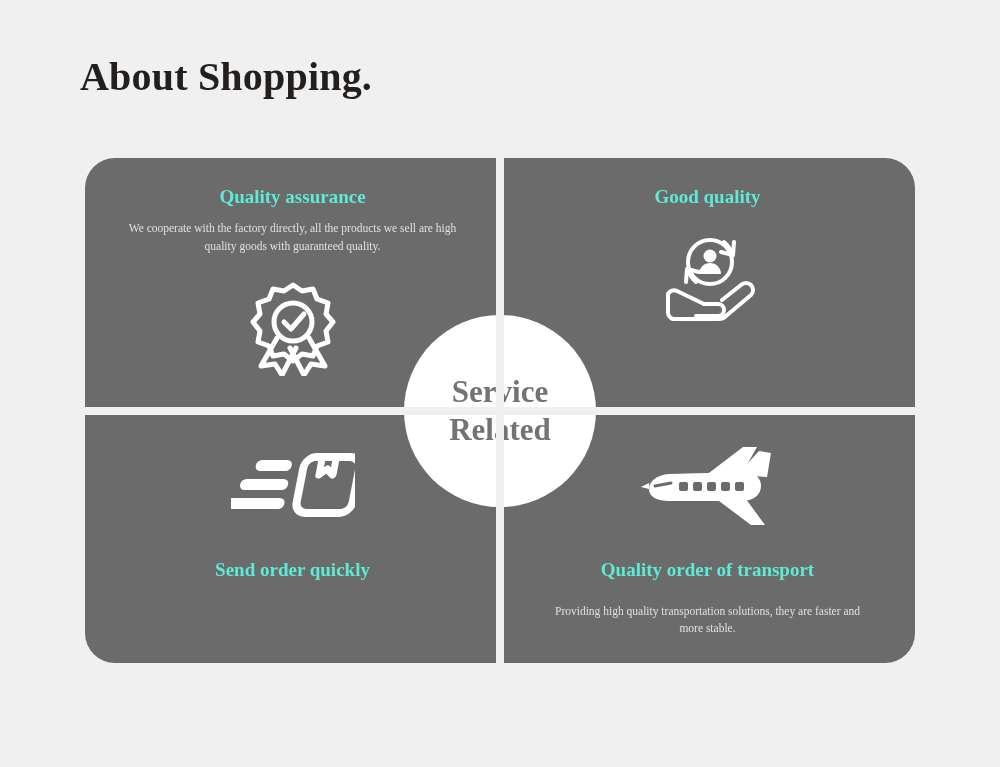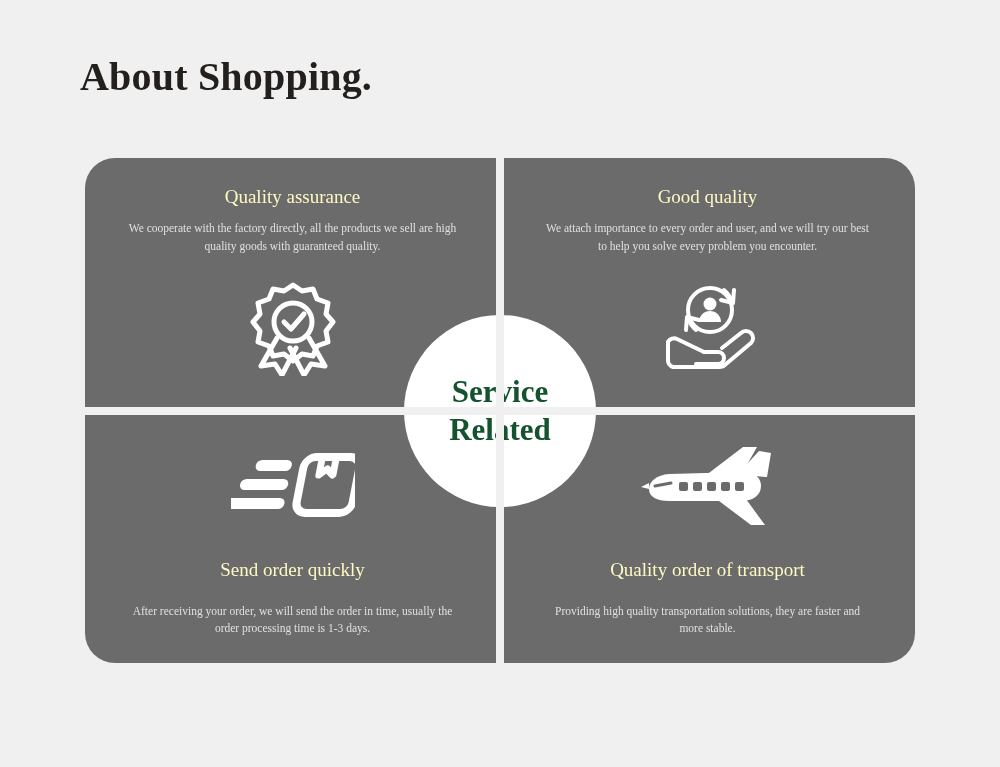--- a/index.html
+++ b/index.html
@@ -92,31 +92,31 @@
     border-radius: 50%;
     z-index: 20;
     display: flex;
     flex-direction: column;
     align-items: center;
     justify-content: center;
   }
   .center-line {
     font-size: 31px;
     font-weight: bold;
-    color: #14532d;
+    color: #737373;
     line-height: 1.22;
     text-align: right;
     white-space: nowrap;
   }
 
   
   .q-heading {
     font-size: 19px;
-    font-weight: normal;
-    color: #fef9c3;
+    font-weight: bold;
+    color: #5eead4;
     text-align: center;
     white-space: nowrap;
   }
   .q-body {
     font-size: 11.5px;
     color: #e2e0de;
     text-align: center;
     line-height: 1.55;
     max-width: 330px;
   }
@@ -162,21 +162,20 @@
 
           <circle cx="46" cy="42" r="19"></circle>
 
           <path d="M37 42 L44 49 L57 34"></path>
         </svg>
       </div>
     </div>
 
     <div class="quad tr top">
       <div class="q-heading">Good quality</div>
-      <div class="q-body">We attach importance to every order and user, and we will try our best to help you solve every problem you encounter.</div>
       <div class="q-icon">
         <svg width="104" height="92" viewBox="0 0 104 92" fill="none" stroke="#ffffff" stroke-width="4" stroke-linejoin="round" stroke-linecap="round">
 
           <circle cx="54" cy="28" r="22"></circle>
 
           <circle cx="54" cy="22" r="6.5" fill="#ffffff" stroke="none"></circle>
 
           <path d="M43 40 a11 11 0 0 1 22 0 z" fill="#ffffff" stroke="none"></path>
 
           <path d="M68 8 a26 26 0 0 1 8 12"></path>
@@ -203,21 +202,20 @@
           </g>
 
           <g transform="skewX(-11)" stroke="#ffffff" stroke-width="8" stroke-linejoin="round" fill="none">
             <rect x="76" y="8" width="56" height="56" rx="11"></rect>
           </g>
 
           <path d="M93 8 L93 26 L100 20 L107 26 L107 8" transform="skewX(-11)" stroke="#ffffff" stroke-width="7" stroke-linejoin="round" fill="none"></path>
         </svg>
       </div>
       <div class="q-heading">Send order quickly</div>
-      <div class="q-body">After receiving your order, we will send the order in time, usually the order processing time is 1-3 days.</div>
     </div>
 
     <div class="quad br bottom">
       <div class="q-icon">
         <svg width="138" height="84" viewBox="0 0 138 84">
           <g fill="#ffffff">
 
             <path d="M10 44 C10 36 18 30 30 29 L104 27 C116 27 122 33 122 41
                      C122 50 114 56 102 56 L30 56 C18 56 10 52 10 44 Z"></path>
 

